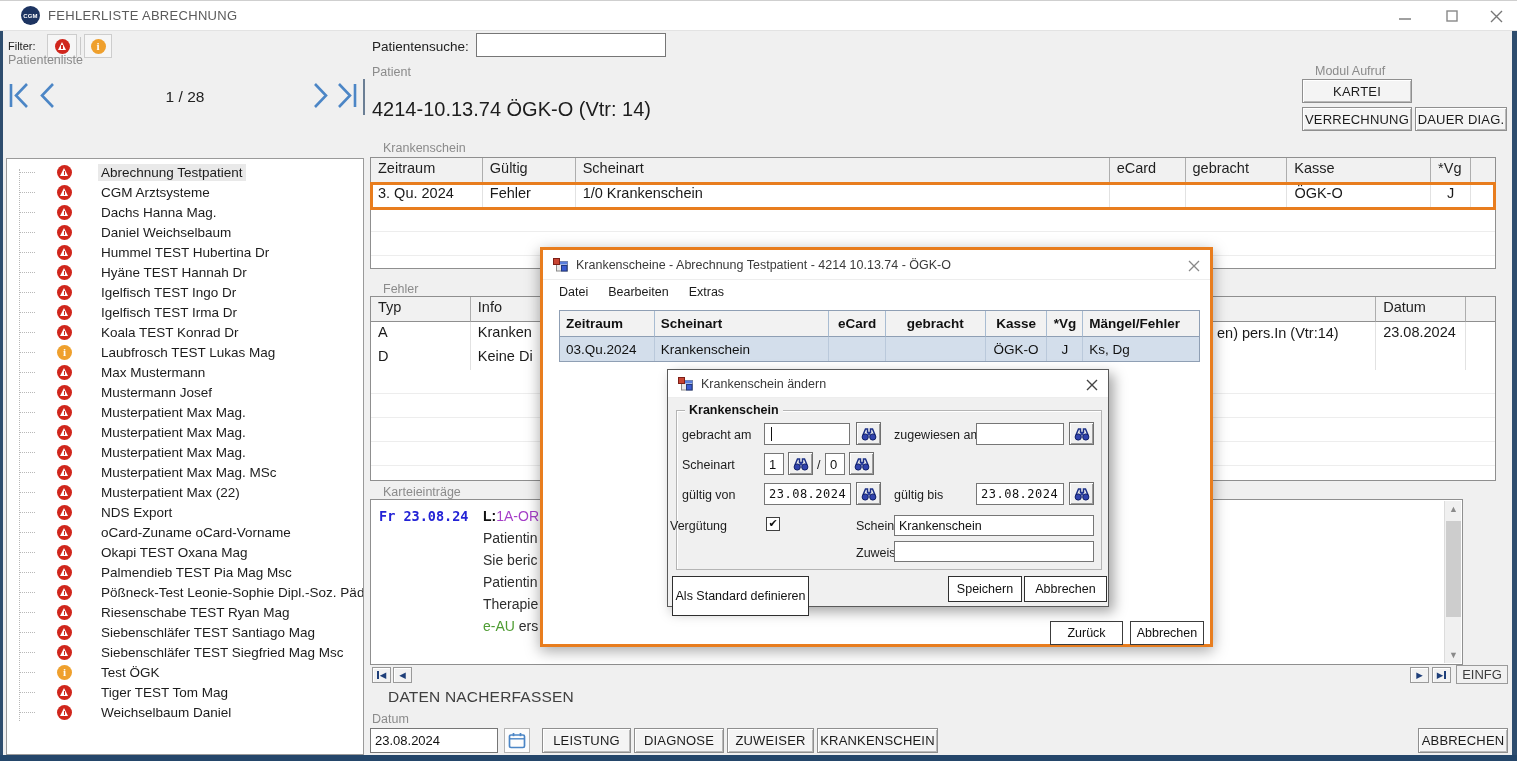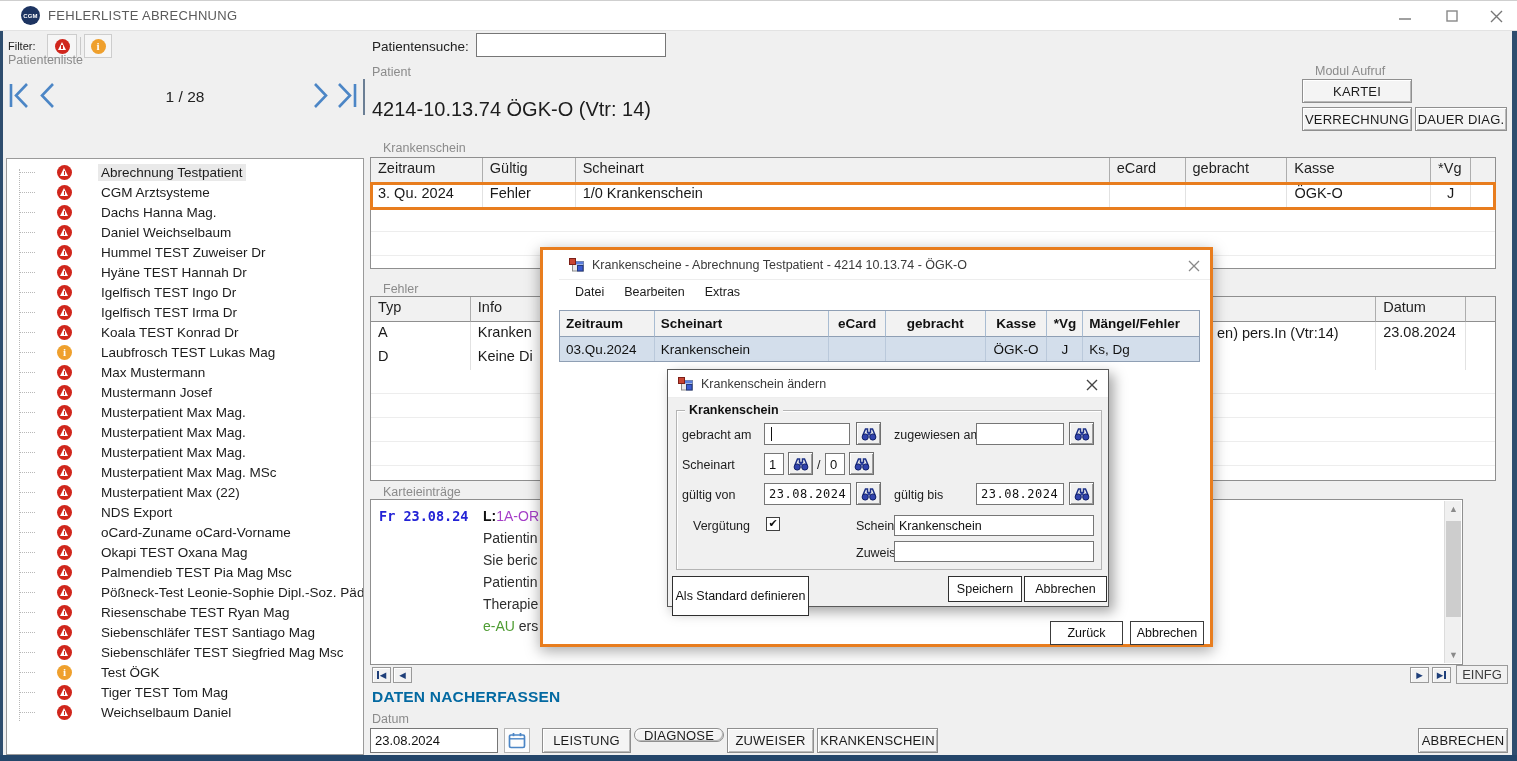--- a/index.html
+++ b/index.html
@@ -88,21 +88,21 @@
   .checkbox{width:14px;height:14px;background:#fff;border:1px solid #3f3f3f;display:flex;align-items:center;justify-content:center;}
   .checkbox::after{content:"✔";font-size:11px;color:#111;margin-top:-1px;}
   .caret{display:inline-block;width:1px;height:14px;background:#111;margin-left:2px;}
   
   .mini{width:19px;height:16px;background:#f2f2f2;border:1px solid #9a9a9a;
     box-shadow:inset 1px 1px 0 #fff;display:flex;align-items:center;justify-content:center;
     color:#1f3f7a;font-size:8.5px;gap:1px;}
   .minibar{width:2px;height:8px;background:#1f3f7a;}
   .einfg{border:1px solid #9a9a9a;display:flex;align-items:center;justify-content:center;
     font-size:13px;color:#3c3c3c;background:#f0f0f0;}
-  .heading{font-size:15.5px;font-weight:bold;color:#0369a1;letter-spacing:.2px;}
+  .heading{font-size:15.5px;font-weight:normal;color:#404040;letter-spacing:.2px;margin-left:16px;}
   .fragment{position:absolute;font-size:14.5px;color:#1a1a1a;white-space:nowrap;}
 </style>
 </head>
 <body>
 
 <div id="window">
 
   <div class="abs titlebar">
     <span class="abs cgm-logo"></span>
     <span class="abs win-title">FEHLERLISTE ABRECHNUNG</span>
@@ -177,21 +177,21 @@
         <span class="tlabel">Dachs Hanna Mag.</span>
       </div>
       <div class="titem">
         <span class="hline"></span>
         <span class="warn"></span>
         <span class="tlabel">Daniel Weichselbaum</span>
       </div>
       <div class="titem">
         <span class="hline"></span>
         <span class="warn"></span>
-        <span class="tlabel">Hummel TEST Zuweiser Dr</span>
+        <span class="tlabel">Hummel TEST Hubertina Dr</span>
       </div>
       <div class="titem">
         <span class="hline"></span>
         <span class="warn"></span>
         <span class="tlabel">Hyäne TEST Hannah Dr</span>
       </div>
       <div class="titem">
         <span class="hline"></span>
         <span class="warn"></span>
         <span class="tlabel">Igelfisch TEST Ingo Dr</span>
@@ -386,26 +386,26 @@
   <input class="abs tin" style="left: 370px; top: 727px; width: 128px; height: 25px;" value="23.08.2024">
   <span class="abs" style="left:504px;top:727px;width:26px;height:25px;background:#fdfdfd;border:1px solid #b5b5b5;display:flex;align-items:center;justify-content:center;">
     <svg width="18" height="17" viewBox="0 0 18 17">
         <rect x="1.5" y="3" width="15" height="12.5" rx="1.5" fill="none" stroke="#4c86c6" stroke-width="1.7"></rect>
         <line x1="1.5" y1="6.8" x2="16.5" y2="6.8" stroke="#4c86c6" stroke-width="1.4"></line>
         <line x1="5.5" y1="1" x2="5.5" y2="4.2" stroke="#4c86c6" stroke-width="1.7"></line>
         <line x1="12.5" y1="1" x2="12.5" y2="4.2" stroke="#4c86c6" stroke-width="1.7"></line>
       </svg>
   </span>
   <div class="abs btn3d" style="left:542px;top:727px;width:89px;height:25px;">LEISTUNG</div>
-  <div class="abs btn3d" style="left:634px;top:727px;width:90px;height:14px;border-radius:8px;">DIAGNOSE</div>
+  <div class="abs btn3d" style="left:634px;top:727px;width:90px;height:25px;">DIAGNOSE</div>
   <div class="abs btn3d" style="left:727px;top:727px;width:87px;height:25px;">ZUWEISER</div>
   <div class="abs btn3d" style="left:817px;top:727px;width:121px;height:25px;">KRANKENSCHEIN</div>
   <div class="abs btn3d" style="left:1418px;top:727px;width:90px;height:25px;">ABBRECHEN</div>
 
-  <div class="abs dialog" style="left:540px;top:246px;width:673px;height:400px;padding-left:16px;">
+  <div class="abs dialog" style="left:540px;top:246px;width:673px;height:400px;">
     <div class="dlg-titlebar">
       <svg width="15" height="14">
           <rect x="3.5" y="3.5" width="11" height="9.5" fill="#e9e9e9" stroke="#8a8a8a"></rect>
           <rect x="3.5" y="3.5" width="11" height="3" fill="#5a7edc"></rect>
           <rect x="0.5" y="0.5" width="6" height="6" fill="#c84432" stroke="#7c1f17"></rect>
           <rect x="8.5" y="7.5" width="5.5" height="5.5" fill="#3a5bd0" stroke="#22397f"></rect>
         </svg>
       <span class="dlg-title">Krankenscheine - Abrechnung Testpatient - 4214 10.13.74 - ÖGK-O</span>
       <span class="dlg-close"><svg width="12" height="12">
             <path d="M1 1 L11 11 M11 1 L1 11" stroke="#888" stroke-width="1.3" fill="none"></path>
@@ -525,21 +525,21 @@
         </span>
       <span class="abs binoc" style="left:401px;top:112px;">
           <svg width="16" height="14" viewBox="0 0 16 14">
             <path d="M2 8 L4.5 2 h2 v3.5 h3 V2 h2 L14 8" fill="none" stroke="#1b2f86" stroke-width="1.5"></path>
             <rect x="6.6" y="5.5" width="2.8" height="3" fill="#2b3fa0"></rect>
             <circle cx="4.2" cy="10" r="3.1" fill="#3143ad" stroke="#101f66"></circle>
             <circle cx="11.8" cy="10" r="3.1" fill="#3143ad" stroke="#101f66"></circle>
           </svg>
         </span>
 
-      <span class="abs fldlbl" style="left:25px;top:149px;">Vergütung</span>
+      <span class="abs fldlbl" style="left:2px;top:149px;">Vergütung</span>
       <span class="abs checkbox" style="left:98px;top:147px;"></span>
       <span class="abs fldlbl" style="left:188px;top:149px;">Scheinart</span>
       <span class="abs tin" style="left:226px;top:145px;width:200px;height:21px;display:flex;align-items:center;font-size:12.5px;">
           <span>Krankenschein</span>
         </span>
 
       <span class="abs fldlbl" style="left:188px;top:176px;">Zuweiser</span>
       <span class="abs tin" style="left:226px;top:171px;width:200px;height:21px;display:flex;align-items:center;">
           <span></span>
         </span>

